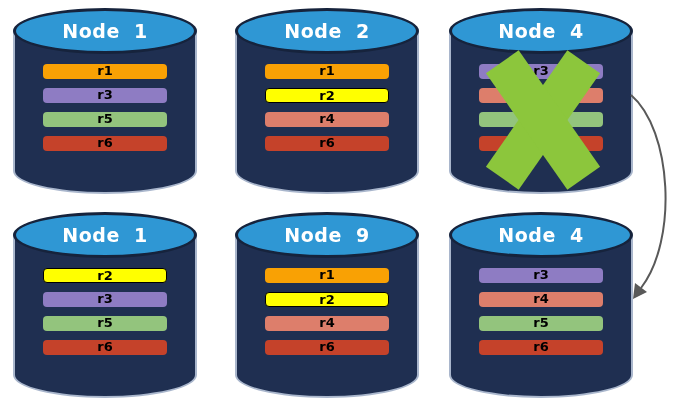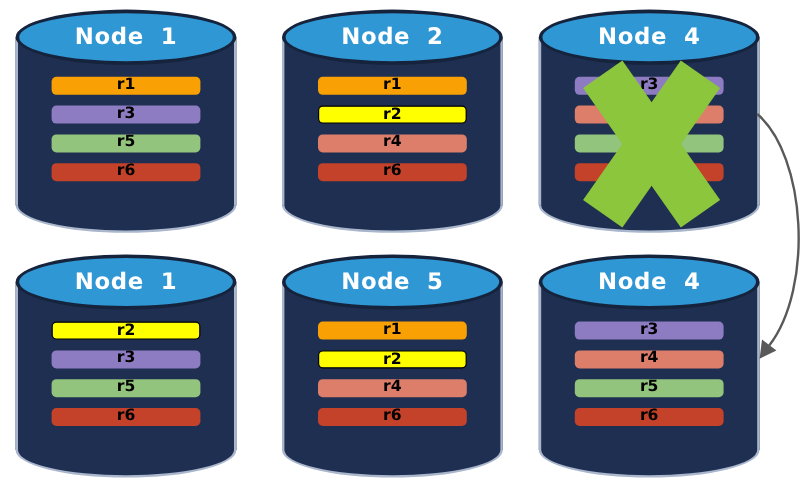--- a/index.html
+++ b/index.html
@@ -167,21 +167,21 @@
         <div class="bar" style="background: rgb(255, 255, 0); border: 1px solid rgb(0, 0, 0);">r2</div>
         <div class="bar" style="background: rgb(142, 124, 195);">r3</div>
         <div class="bar" style="background: rgb(147, 196, 125);">r5</div>
         <div class="bar" style="background: rgb(197, 66, 42);">r6</div>
       </div>
     </div>
     <div class="cyl" style="left: 235px; top: 212px;">
       <div class="cyl-bot"></div>
       <div class="cyl-mid"></div>
       <div class="cyl-top">
-        <span class="cyl-title">Node 5</span>
+        <span class="cyl-title">Node 9</span>
       </div>
       <div class="bars">
         <div class="bar" style="background: rgb(249, 161, 4);">r1</div>
         <div class="bar" style="background: rgb(255, 255, 0); border: 1px solid rgb(0, 0, 0);">r2</div>
         <div class="bar" style="background: rgb(221, 126, 107);">r4</div>
         <div class="bar" style="background: rgb(197, 66, 42);">r6</div>
       </div>
     </div>
     <div class="cyl" style="left: 449px; top: 212px;">
       <div class="cyl-bot"></div>

